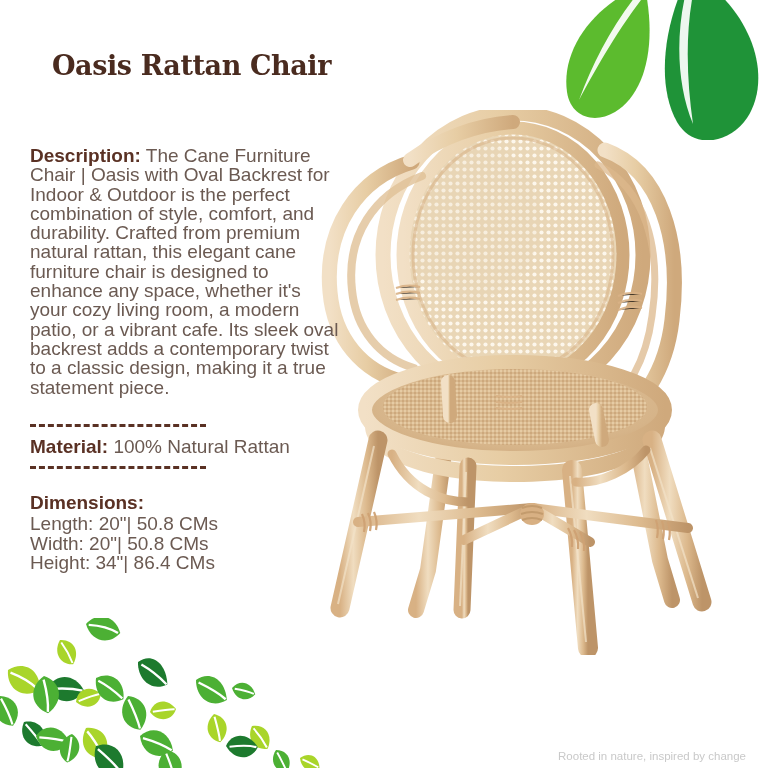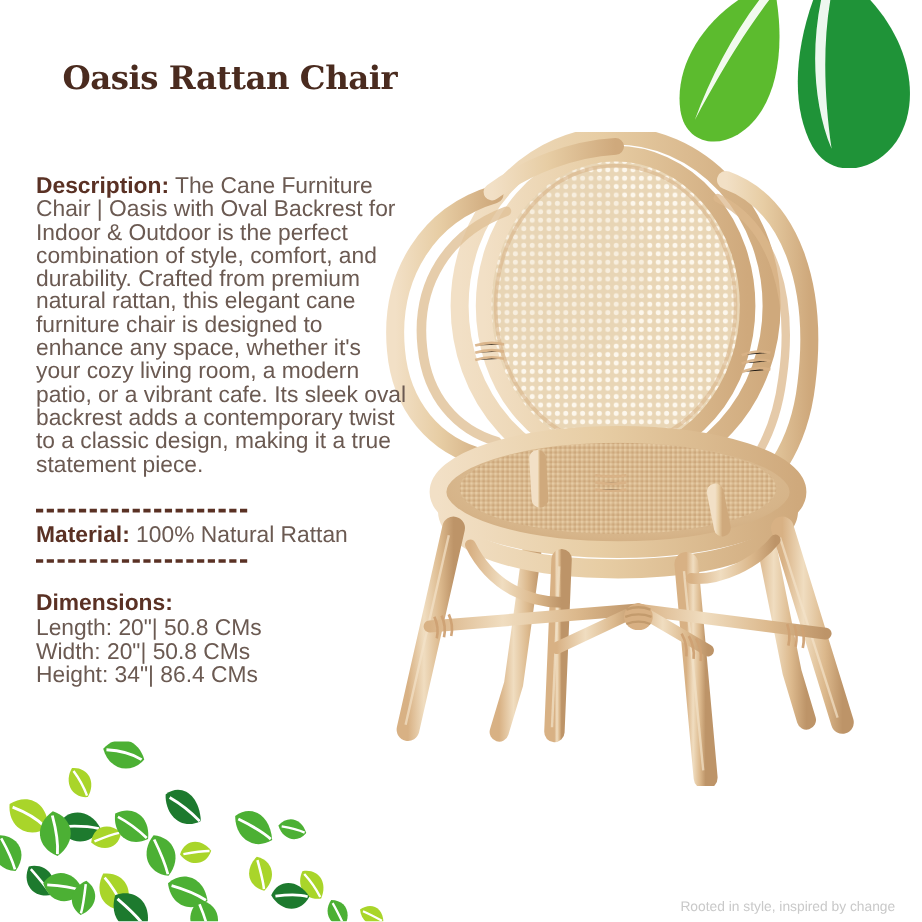--- a/index.html
+++ b/index.html
@@ -343,13 +343,13 @@
 
 <div class="divider" id="divider-2"></div>
 
 <div class="spec-block" id="dimensions-block">
   <span class="dim-title">Dimensions:</span>
   <span class="dim-line">Length: 20"| 50.8 CMs</span>
   <span class="dim-line">Width: 20"| 50.8 CMs</span>
   <span class="dim-line">Height: 34"| 86.4 CMs</span>
 </div>
 
-<div id="footer-tagline">Rooted in style, inspired by change</div>
+<div id="footer-tagline">Rooted in nature, inspired by change</div>
 
 </body></html>

